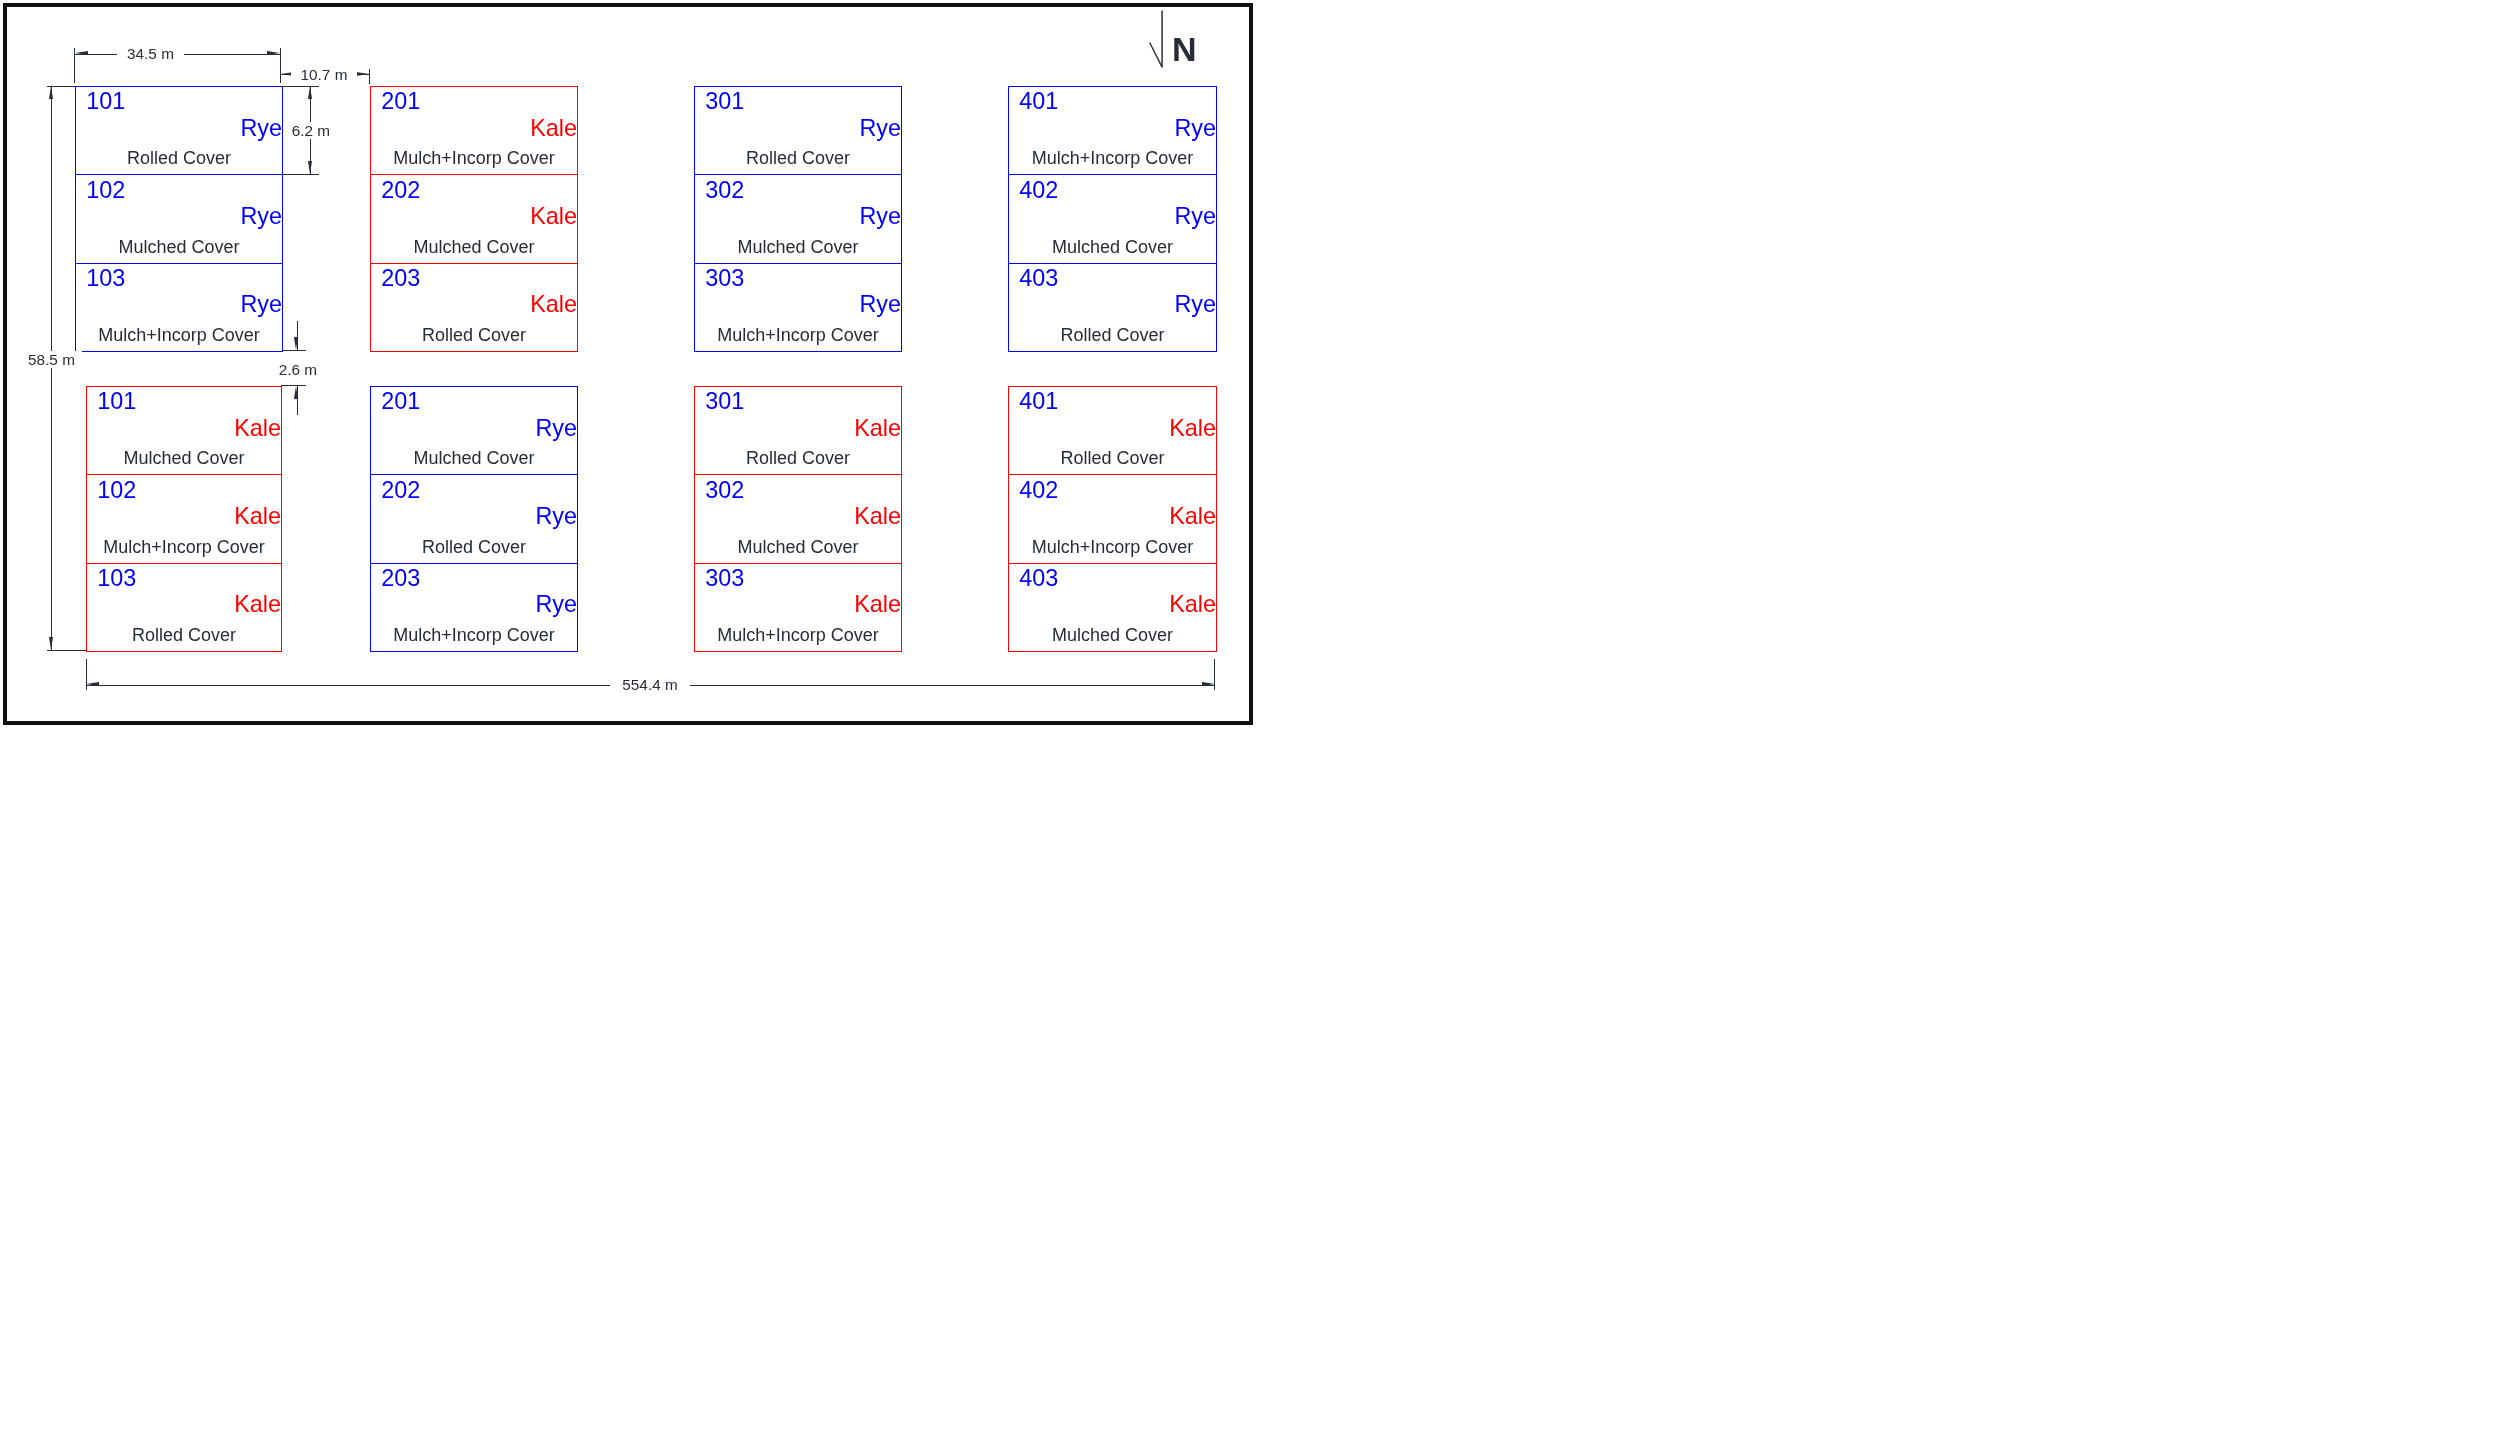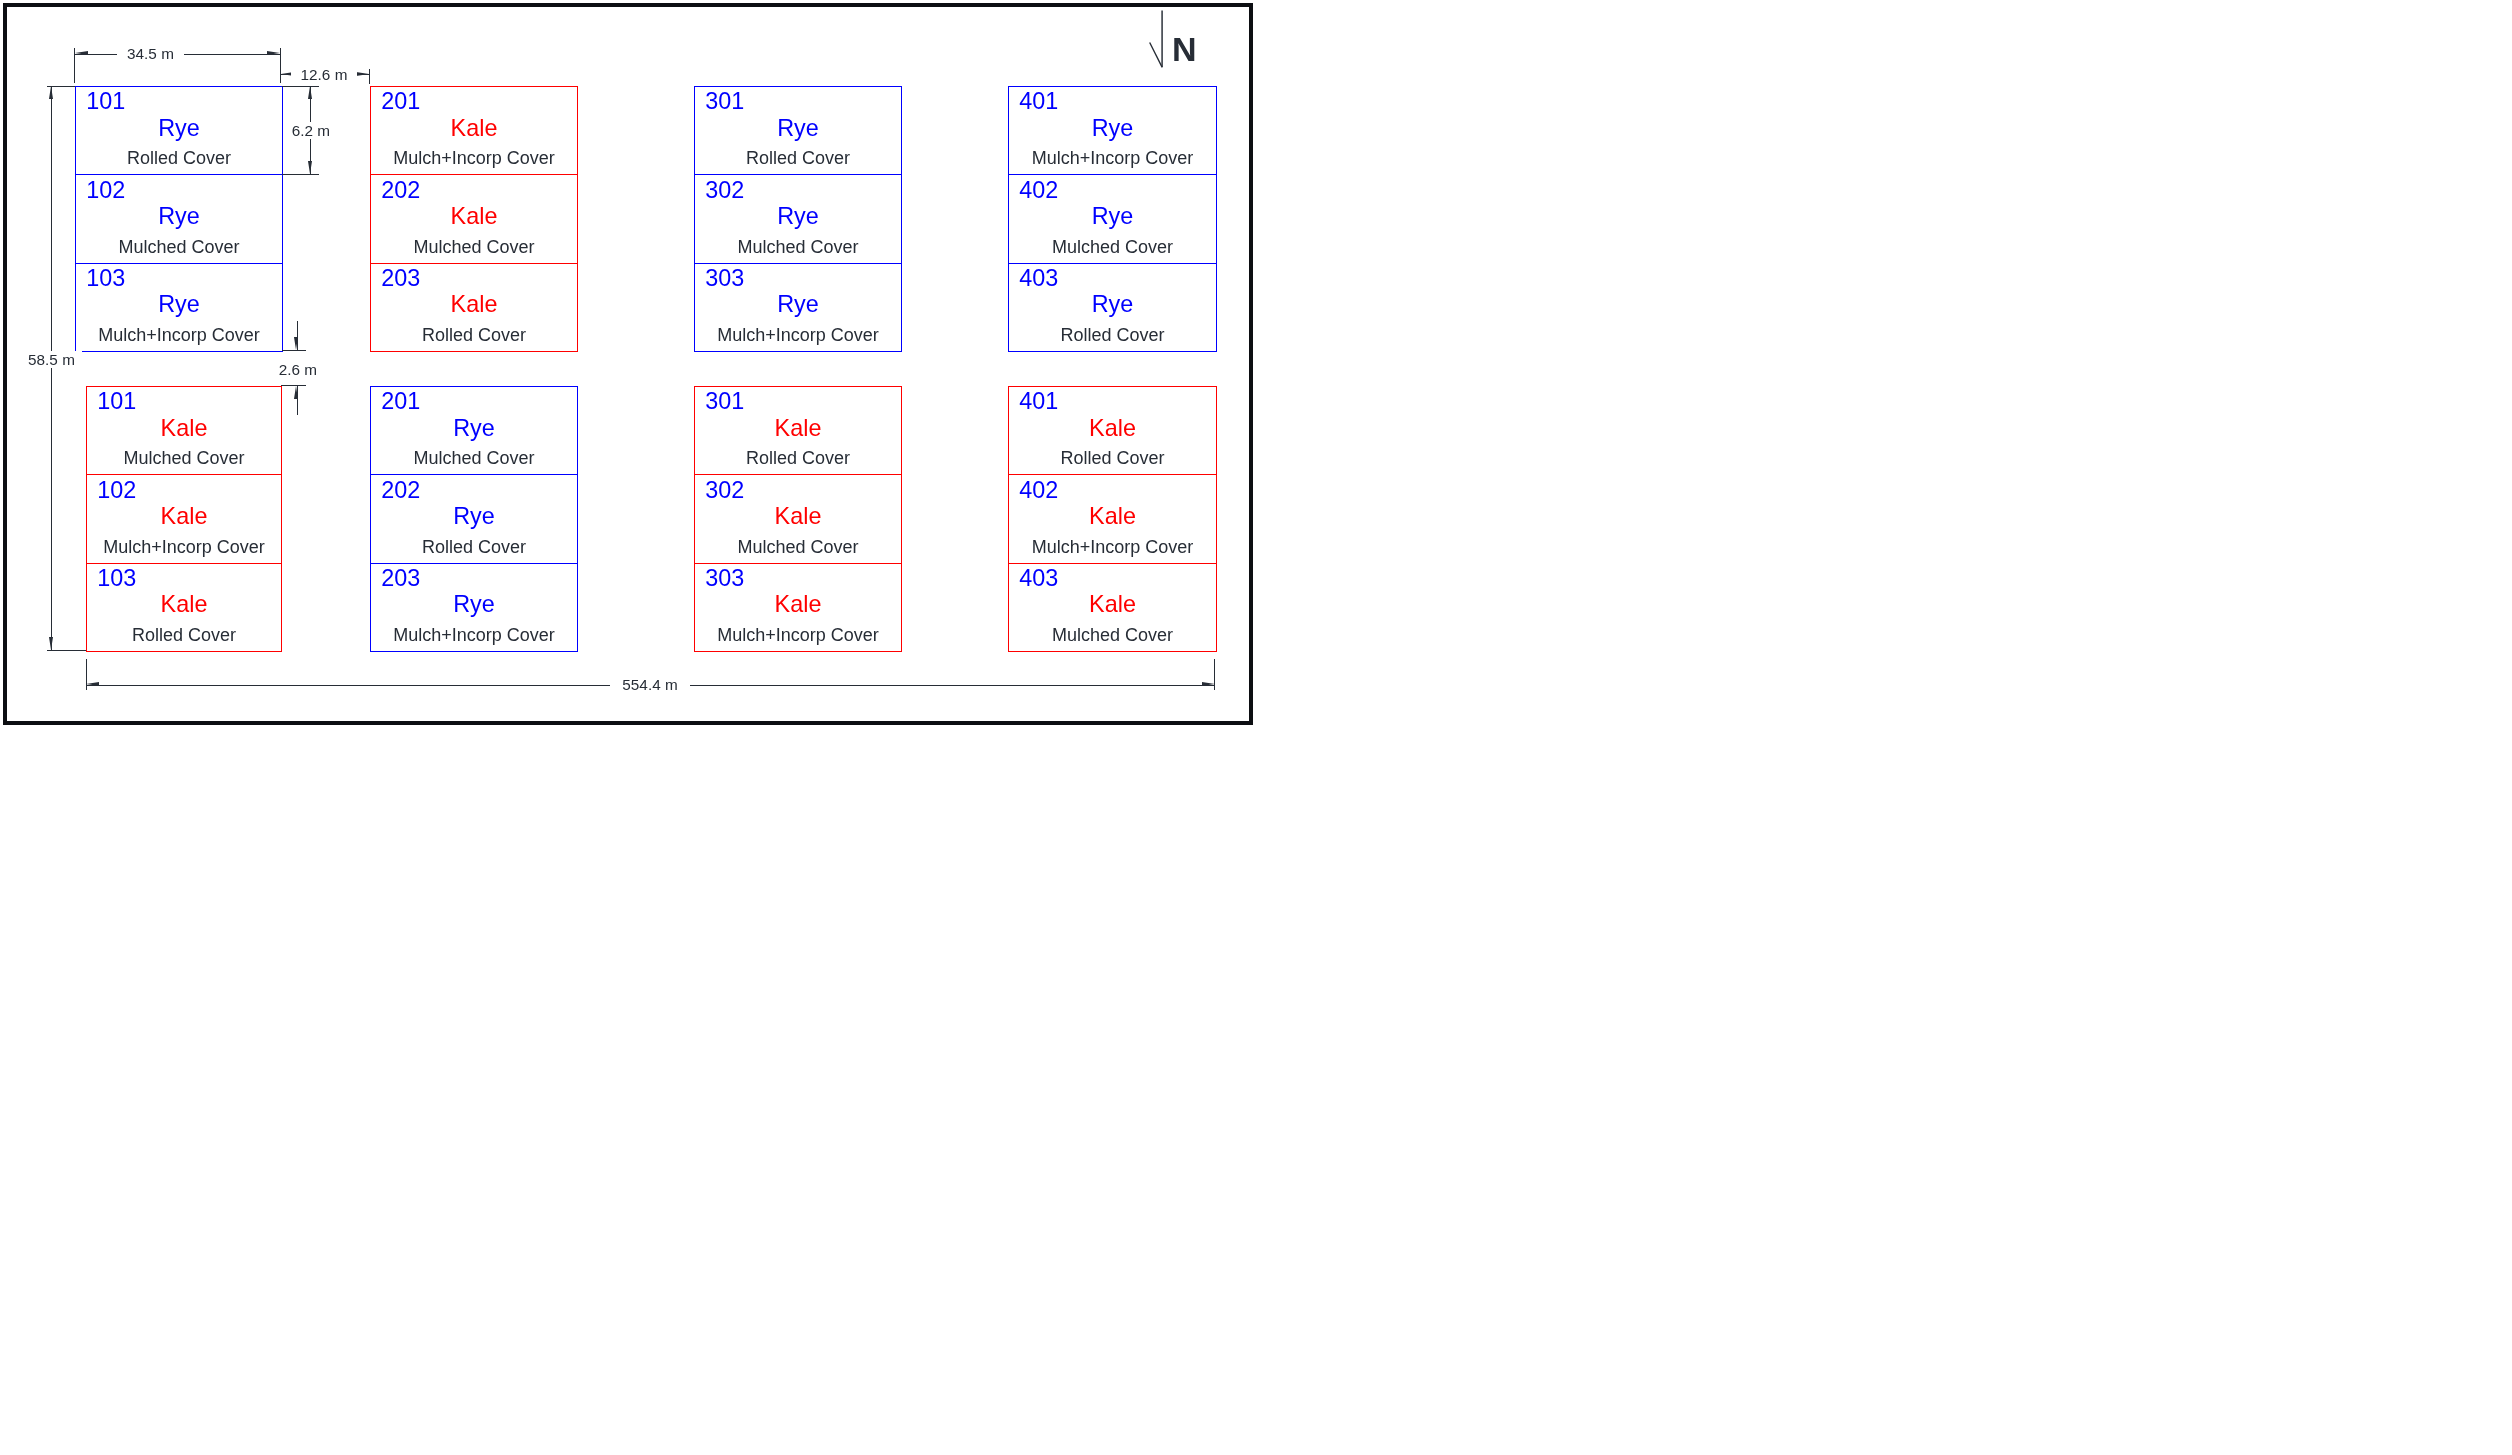--- a/index.html
+++ b/index.html
@@ -20,21 +20,21 @@
   .b-t3{left:694px;top:86px;width:206px;height:264px;}
   .b-t4{left:1008px;top:86px;width:207px;height:264px;}
   .b-b1{left:86px;top:386px;width:194px;height:264px;}
   .b-b2{left:370px;top:386px;width:206px;height:264px;}
   .b-b3{left:694px;top:386px;width:206px;height:264px;}
   .b-b4{left:1008px;top:386px;width:207px;height:264px;}
   .plot{flex:1 1 0;display:flex;flex-direction:column;justify-content:space-between;
         padding:2.2px 0 3.7px 0;min-height:0;}
   .plot + .plot{border-top:1.1px solid;border-top-color:inherit;}
   .p-num{font-size:23.4px;line-height:25px;color:var(--blue);margin-left:10.2px;white-space:nowrap;}
-  .p-species{font-size:23.4px;line-height:23.4px;text-align:center;white-space:nowrap;margin-top:-4.4px;}
+  .p-species{font-size:23.4px;line-height:23.4px;text-align:right;white-space:nowrap;margin-top:-4.4px;}
   .p-cover{font-size:18px;line-height:23.4px;text-align:center;white-space:nowrap;color:var(--ink);}
   
   .ln,.ext{position:absolute;background:var(--ink);}
   .ah{position:absolute;width:0;height:0;}
   .ah-l{border-top:2.9px solid transparent;border-bottom:2.9px solid transparent;border-right:13px solid var(--ink);}
   .ah-r{border-top:2.9px solid transparent;border-bottom:2.9px solid transparent;border-left:13px solid var(--ink);}
   .ah-u{border-left:2.9px solid transparent;border-right:2.9px solid transparent;border-bottom:13px solid var(--ink);}
   .ah-d{border-left:2.9px solid transparent;border-right:2.9px solid transparent;border-top:13px solid var(--ink);}
   .dlabel{position:absolute;background:#ffffff;color:var(--ink);font-size:15.3px;line-height:16px;
           text-align:center;white-space:nowrap;padding:0.7px 0;}
@@ -205,21 +205,21 @@
     <div class="ah ah-l" style="left:75px;top:51px"></div>
     <div class="ah ah-r" style="left:267px;top:51px"></div>
     <div class="dlabel" style="left:117px;top:45px;width:67px">34.5 m</div>
   </div>
 
   <div>
     <div class="ext" style="left:369px;top:69px;width:1.1px;height:14.6px"></div>
     <div class="ln" style="left:281px;top:74px;width:89px;height:1.1px"></div>
     <div class="ah ah-l" style="left:281px;top:72px"></div>
     <div class="ah ah-r" style="left:356px;top:72px"></div>
-    <div class="dlabel" style="left:291px;top:66px;width:66px">12.6 m</div>
+    <div class="dlabel" style="left:291px;top:66px;width:66px">10.7 m</div>
   </div>
 
   <div>
     <div class="ext" style="left:282px;top:86px;width:37px;height:1.1px"></div>
     <div class="ext" style="left:282px;top:174px;width:37px;height:1.1px"></div>
     <div class="ln" style="left:310px;top:86px;width:1.1px;height:88px"></div>
     <div class="ah ah-u" style="left:308px;top:86px"></div>
     <div class="ah ah-d" style="left:308px;top:161px"></div>
     <div class="dlabel" style="left:283px;top:122px;width:56px">6.2 m</div>
   </div>

